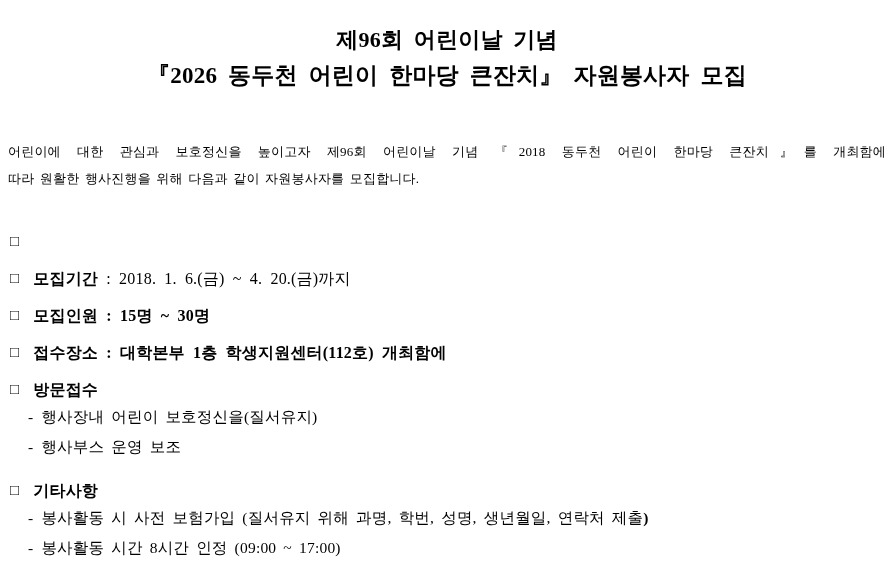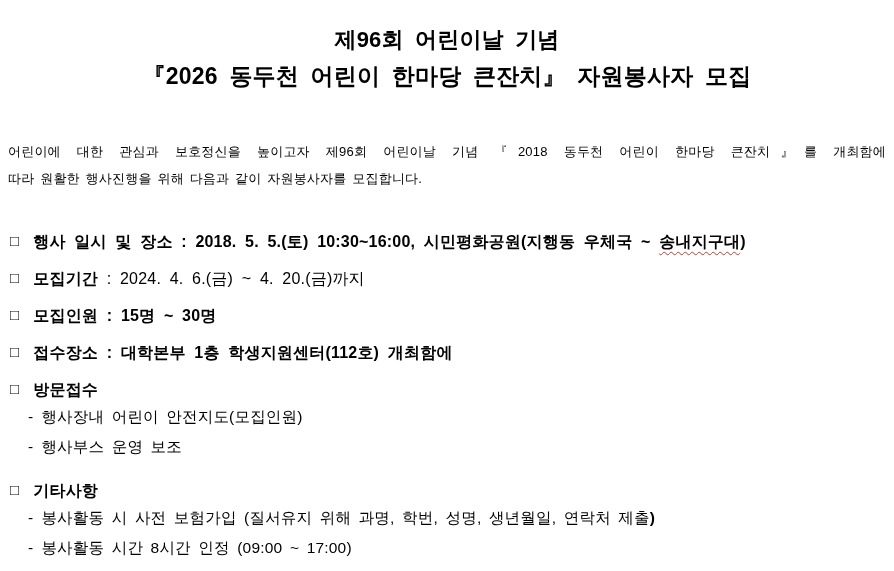--- a/index.html
+++ b/index.html
@@ -14,20 +14,21 @@
     font-family: "Liberation Sans", sans-serif;
     color: #000000;
     -webkit-font-smoothing: antialiased;
   }
   .page {
     box-sizing: border-box;
     width: 894px;
     height: 571px;
     padding: 22px 8px 0 8px;
     background: #ffffff;
+    font-family: Liberation Serif, serif;
   }
 
   
   .title-block {
     text-align: center;
     margin: 0 0 44px 0;
   }
   .title-line {
     margin: 0;
     font-size: 22px;
@@ -117,44 +118,43 @@
     <h1 class="title-line second">『2026 동두천 어린이 한마당 큰잔치』 자원봉사자 모집</h1>
   </header>
 
   <p class="intro l1">어린이에 대한 관심과 보호정신을 높이고자 제96회 어린이날 기념 『2018 동두천 어린이 한마당 큰잔치』를 개최함에</p>
   <p class="intro">따라 원활한 행사진행을 위해 다음과 같이 자원봉사자를 모집합니다.</p>
 
   <div class="items">
 
     <div class="item">
       <span class="sq">□</span>
-      <span class="txt bold"><span>행사 일시 및 장소 : 2018. 5. 5.(토) 10:30~16:00, 시민평화공원(지행동 우체국 ~ </span><span class="misspelled">송내지구대</span><span>)</span></span>
     </div>
 
     <div class="item">
       <span class="sq">□</span>
-      <span class="txt"><span class="bold">모집기간</span><span class="reg"> : 2024. 4. 6.(금) ~ 4. 20.(금)까지</span></span>
+      <span class="txt"><span class="bold">모집기간</span><span class="reg"> : 2018. 1. 6.(금) ~ 4. 20.(금)까지</span></span>
     </div>
 
     <div class="item">
       <span class="sq">□</span>
       <span class="txt bold">모집인원 : 15명 ~ 30명</span>
     </div>
 
     <div class="item">
       <span class="sq">□</span>
       <span class="txt bold">접수장소 : 대학본부 1층 학생지원센터(112호) 개최함에</span>
     </div>
 
     <div class="item label-row">
       <span class="sq">□</span>
       <span class="txt bold">방문접수</span>
     </div>
     <div class="sub">
-      <span class="dash">-</span><span>행사장내 어린이 안전지도(모집인원)</span>
+      <span class="dash">-</span><span>행사장내 어린이 보호정신을(질서유지)</span>
     </div>
     <div class="sub">
       <span class="dash">-</span><span>행사부스 운영 보조</span>
     </div>
 
     <div class="item label-row gap-top">
       <span class="sq">□</span>
       <span class="txt bold">기타사항</span>
     </div>
     <div class="sub">

